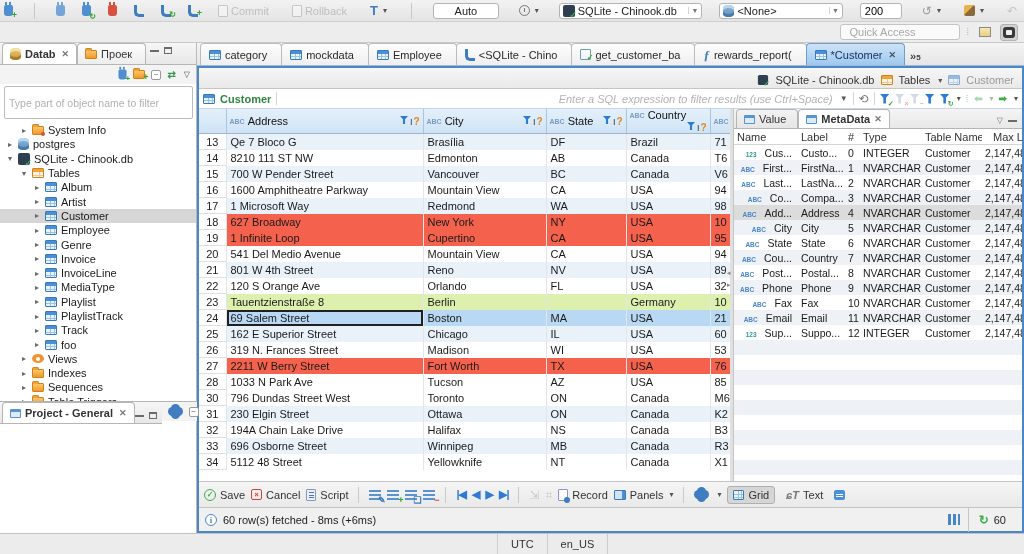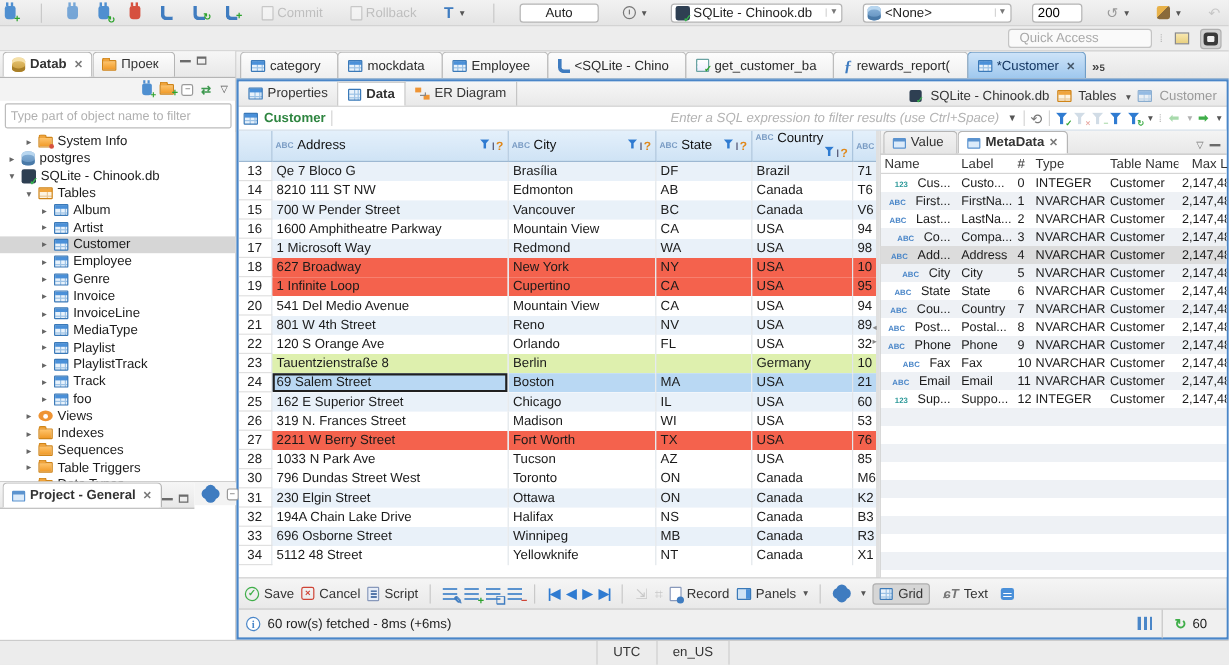--- a/index.html
+++ b/index.html
@@ -63,21 +63,21 @@
 .wmin { width:9px; height:3px; border-bottom:2px solid #6a6a6a; }
 .wmax { width:8px; height:7px; border:1px solid #6a6a6a; border-top:2px solid #6a6a6a; }
 
 .panel-toolbar { height:19px; display:flex; align-items:center; justify-content:flex-end; gap:6px; padding:0 6px; background:#f3f3f3; }
 .ic-folder { width:12px; height:9px; background:linear-gradient(#ffc46b,#f09a28); border:1px solid #cf8418; border-radius:1px; position:relative; }
 .ic-folder::before { content:""; position:absolute; top:-3px; left:-1px; width:5px; height:2px; background:#f0a43c; border:1px solid #cf8418; border-bottom:none; border-radius:2px 2px 0 0; }
 .ic-collapse { width:10px; height:10px; border:1px solid #999; border-radius:2px; color:#666; font-size:8px; line-height:8px; text-align:center; background:#fff; }
 .ic-link { color:#3f9950; font-size:10px; font-weight:bold; }
 .ic-gearb { width:11px; height:11px; border-radius:50%; background:#3f7cc0; box-shadow:0 -3px 0 -1px #3f7cc0, 0 3px 0 -1px #3f7cc0, -3px 0 0 -1px #3f7cc0, 3px 0 0 -1px #3f7cc0; margin:2px; }
 
-.nav-filter { margin:2px 4px 3px 4px; height:21px; width:189px; border:1px solid #bcbcbc; border-radius:2px; padding:0 4px; font-size:10.5px; color:#333; background:#fff; }
+.nav-filter { margin:2px 4px 3px 4px; height:33px; width:189px; border:1px solid #bcbcbc; border-radius:2px; padding:0 4px; font-size:10.5px; color:#333; background:#fff; }
 .nav-filter::placeholder { color:#b0b0b0; }
 
 .nav-panel { height:359px; background:#fff; border-bottom:1px solid #b5b5b5; display:flex; flex-direction:column; }
 .tree { flex:1; overflow:hidden; background:#fff; padding-top:1px; }
 .tree-item { height:14.3px; display:flex; align-items:center; gap:4px; white-space:nowrap; font-size:11px; color:#1a1a1a; }
 .tree-item .arrow { width:8px; font-size:8px; color:#666; text-align:center; flex:0 0 8px; }
 .tree-item.d1 { padding-left:6px; } .tree-item.d2 { padding-left:20px; } .tree-item.d3 { padding-left:33px; }
 .tree-item.selected { background:#d6d6d6; }
 .tic { display:inline-block; position:relative; flex:0 0 auto; }
 .ti-table { width:12px; height:10px; border:1px solid #3a79b8; border-radius:1px;
@@ -524,37 +524,20 @@
           <span class="tic ti-table"></span>
           <span>*Customer</span>
           <span class="close">✕</span>
         </div>
       <div class="etabs-more" style="position: static; left: 1143px;">»<small>5</small></div>
       </div>
 
     <div class="editor-frame">
 
       <div class="subtabs">
-        <div style="display:flex">
-
-            <div class="stab">
-              <span class="tic ti-table"></span>
-              <span>Properties</span>
-            </div>
-
-            <div class="stab active">
-              <span class="tic ti-grid"></span>
-              <span>Data</span>
-            </div>
-
-            <div class="stab">
-              <span class="tic ti-erd"></span>
-              <span>ER Diagram</span>
-            </div>
-          </div>
         <div class="crumbs">
           <span class="tic ic-dbdark" style="transform:scale(.85)"></span>
           <span>SQLite - Chinook.db</span>
           <span class="tic ti-table-orange"></span>
           <span>Tables</span>
           <span class="caret">▾</span>
           <span class="tic ti-table" style="opacity:.55"></span>
           <span class="dim">Customer</span>
         </div>
       </div>

